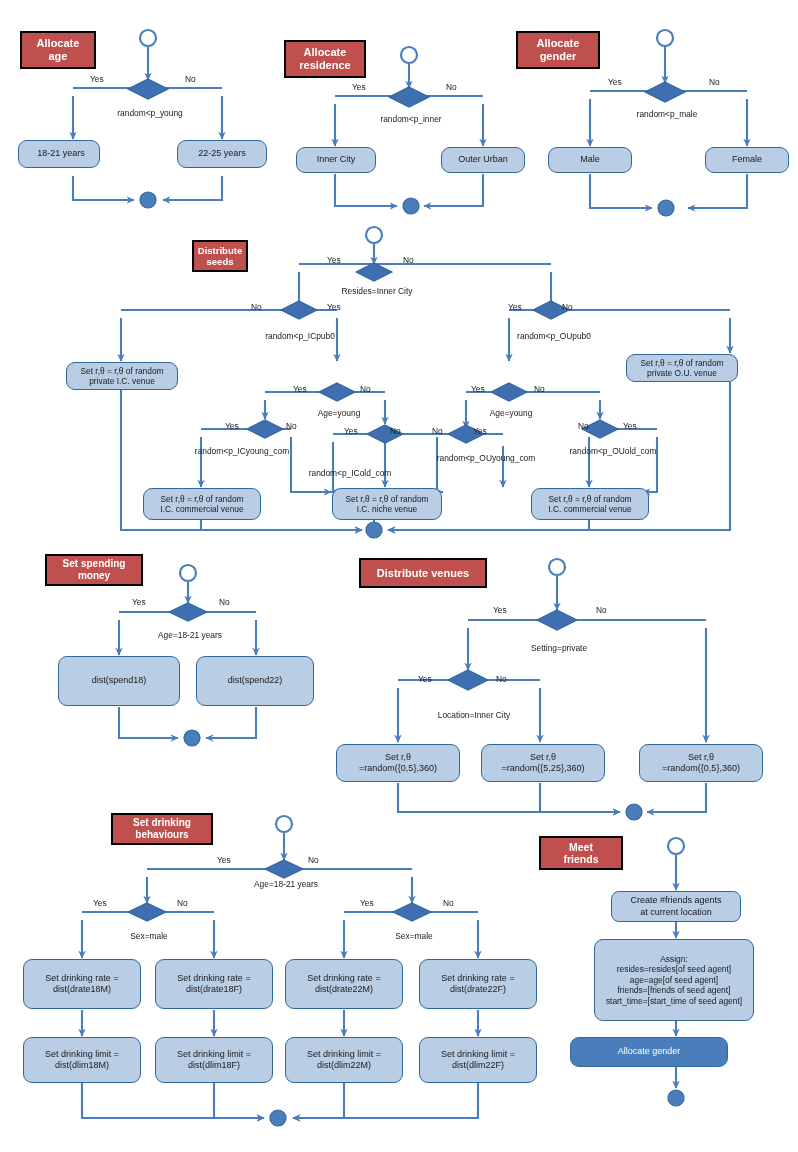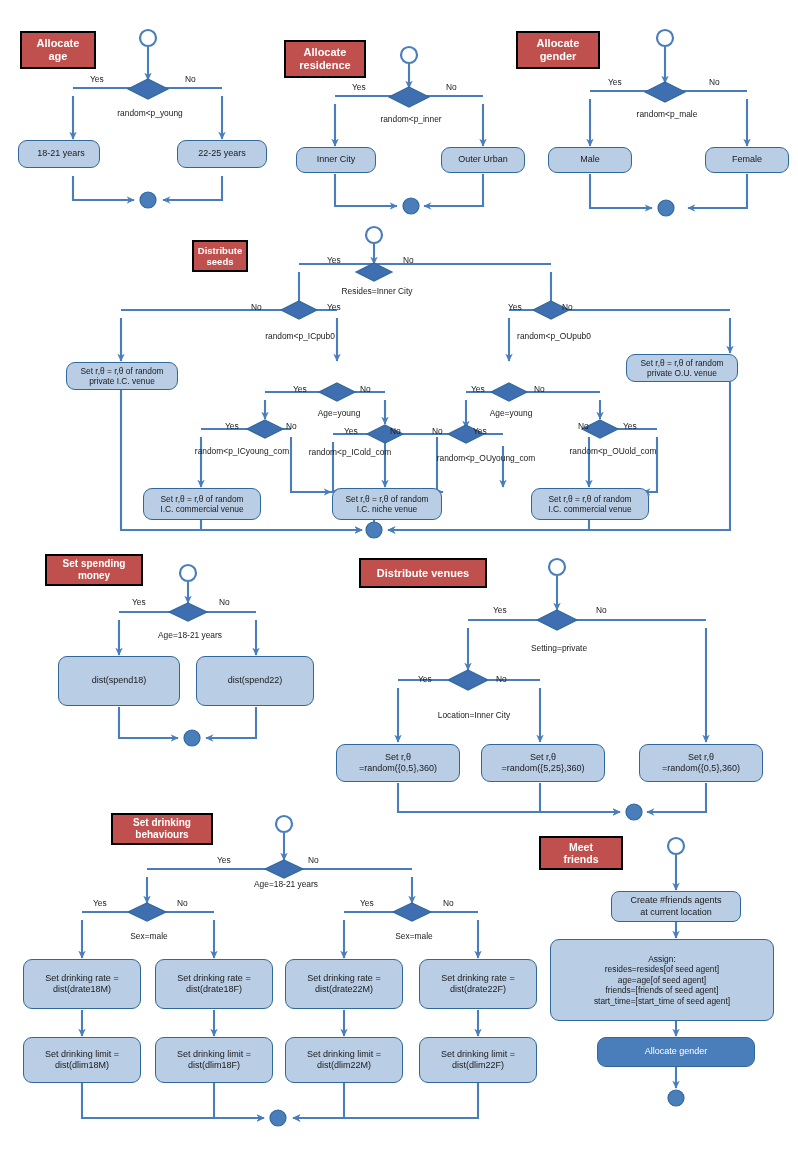--- a/index.html
+++ b/index.html
@@ -332,21 +332,21 @@
 <div class="lbl" style="left:471px;top:384px;">Yes</div>
 <div class="lbl" style="left:534px;top:384px;">No</div>
 <div class="cond" style="left:511px;top:408px;">Age=young</div>
 
 <div class="lbl" style="left:225px;top:421px;">Yes</div>
 <div class="lbl" style="left:286px;top:421px;">No</div>
 <div class="cond" style="left:242px;top:446px;">random&lt;p_ICyoung_com</div>
 
 <div class="lbl" style="left:344px;top:426px;">Yes</div>
 <div class="lbl" style="left:390px;top:426px;">No</div>
-<div class="cond" style="left:350px;top:447px;">random&lt;p_ICold_com</div>
+<div class="cond" style="left:350px;top:468px;">random&lt;p_ICold_com</div>
 
 <div class="lbl" style="left:432px;top:426px;">No</div>
 <div class="lbl" style="left:473px;top:426px;">Yes</div>
 <div class="cond" style="left:486px;top:453px;">random&lt;p_OUyoung_com</div>
 
 <div class="lbl" style="left:578px;top:421px;">No</div>
 <div class="lbl" style="left:623px;top:421px;">Yes</div>
 <div class="cond" style="left:613px;top:446px;">random&lt;p_OUold_com</div>
 
 <div class="node sm" style="left:66px;top:362px;width:112px;height:28px;">
@@ -479,25 +479,25 @@
   </div>
 </div>
 
 <div class="node" style="left:611px;top:891px;width:130px;height:31px;border-radius:8px;">
   <div>
     <div>Create #friends agents</div>
     <div>at current location</div>
   </div>
 </div>
 
-<div class="node sm" style="left:550px;top:939px;width:224px;height:82px;">
+<div class="node sm" style="left:594px;top:939px;width:160px;height:82px;">
   <div>
     <div>Assign:</div>
     <div>resides=resides[of seed agent]</div>
     <div>age=age[of seed agent]</div>
     <div>friends=[friends of seed agent]</div>
     <div>start_time=[start_time of seed agent]</div>
   </div>
 </div>
 
-<div class="node dark" style="left:597px;top:1037px;width:158px;height:30px;">Allocate gender</div>
+<div class="node dark" style="left:570px;top:1037px;width:158px;height:30px;">Allocate gender</div>
 
 </div>
 
 </body></html>

